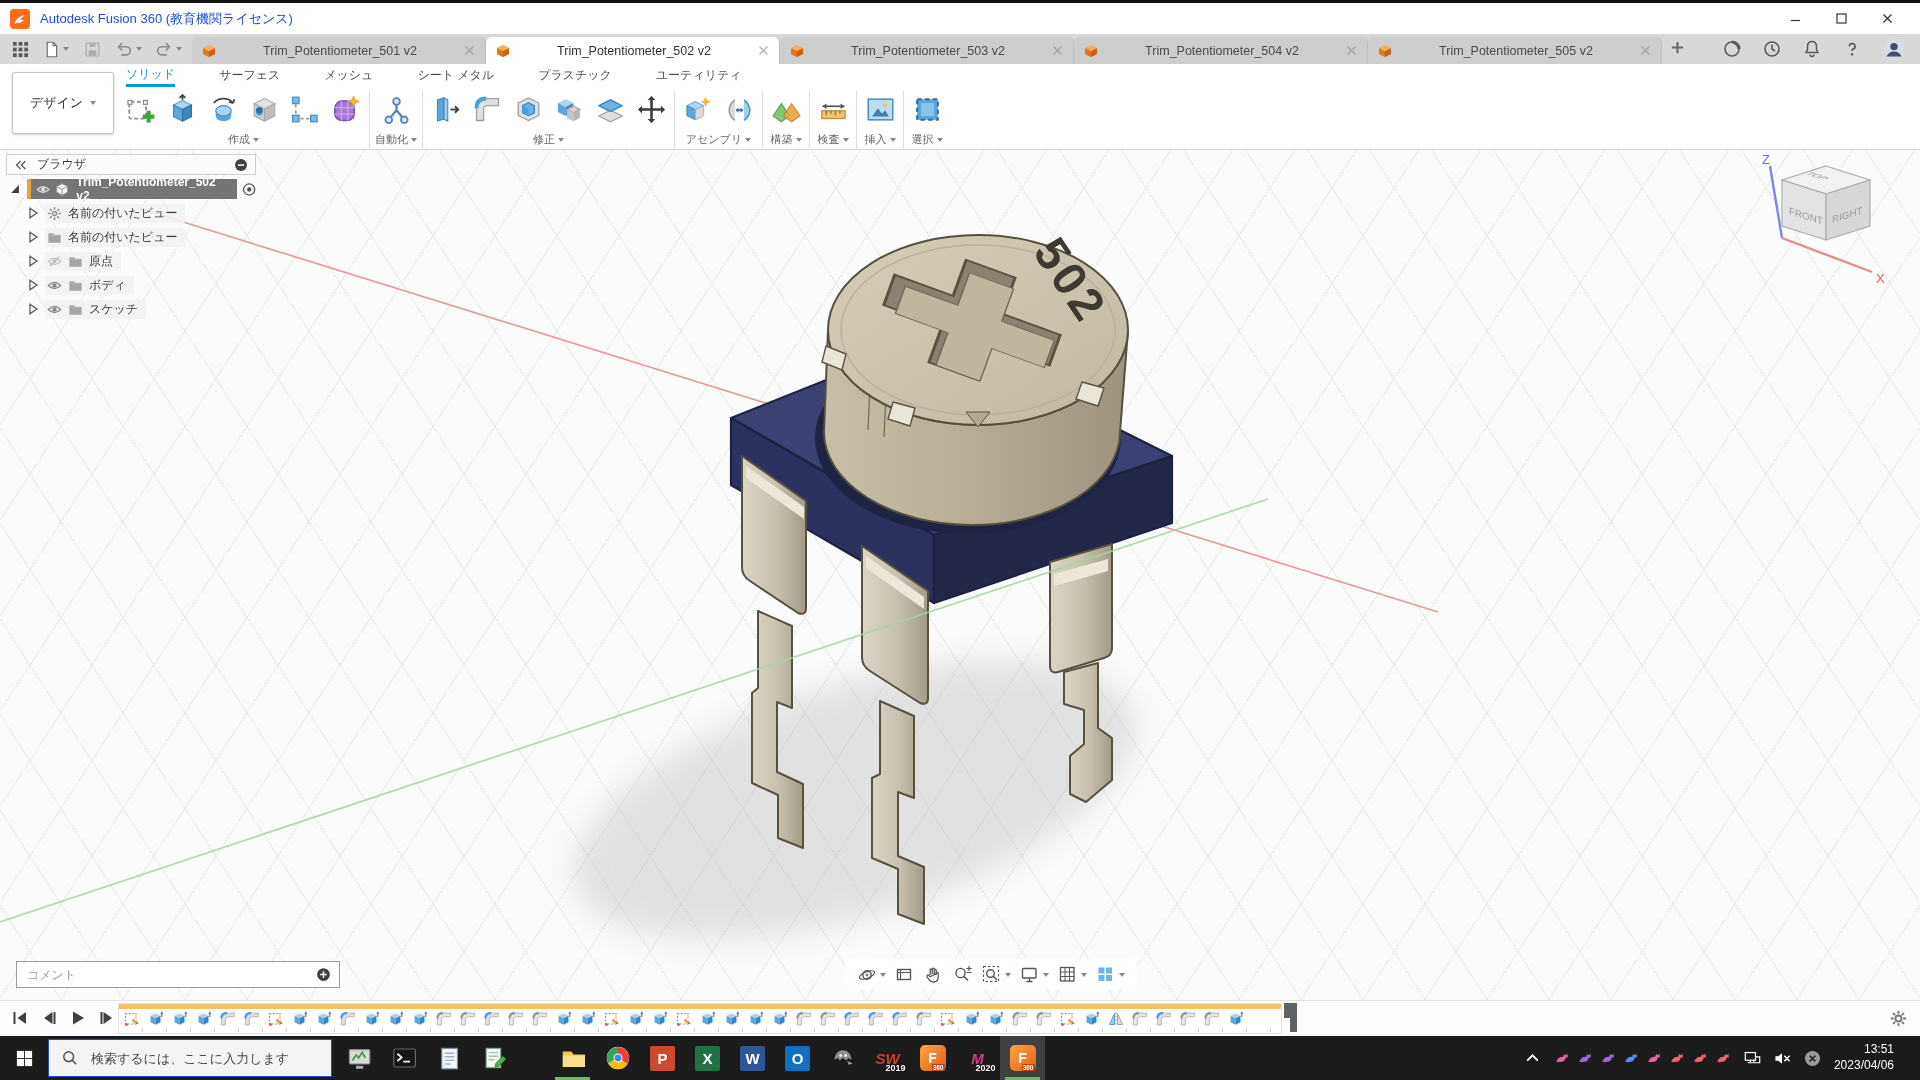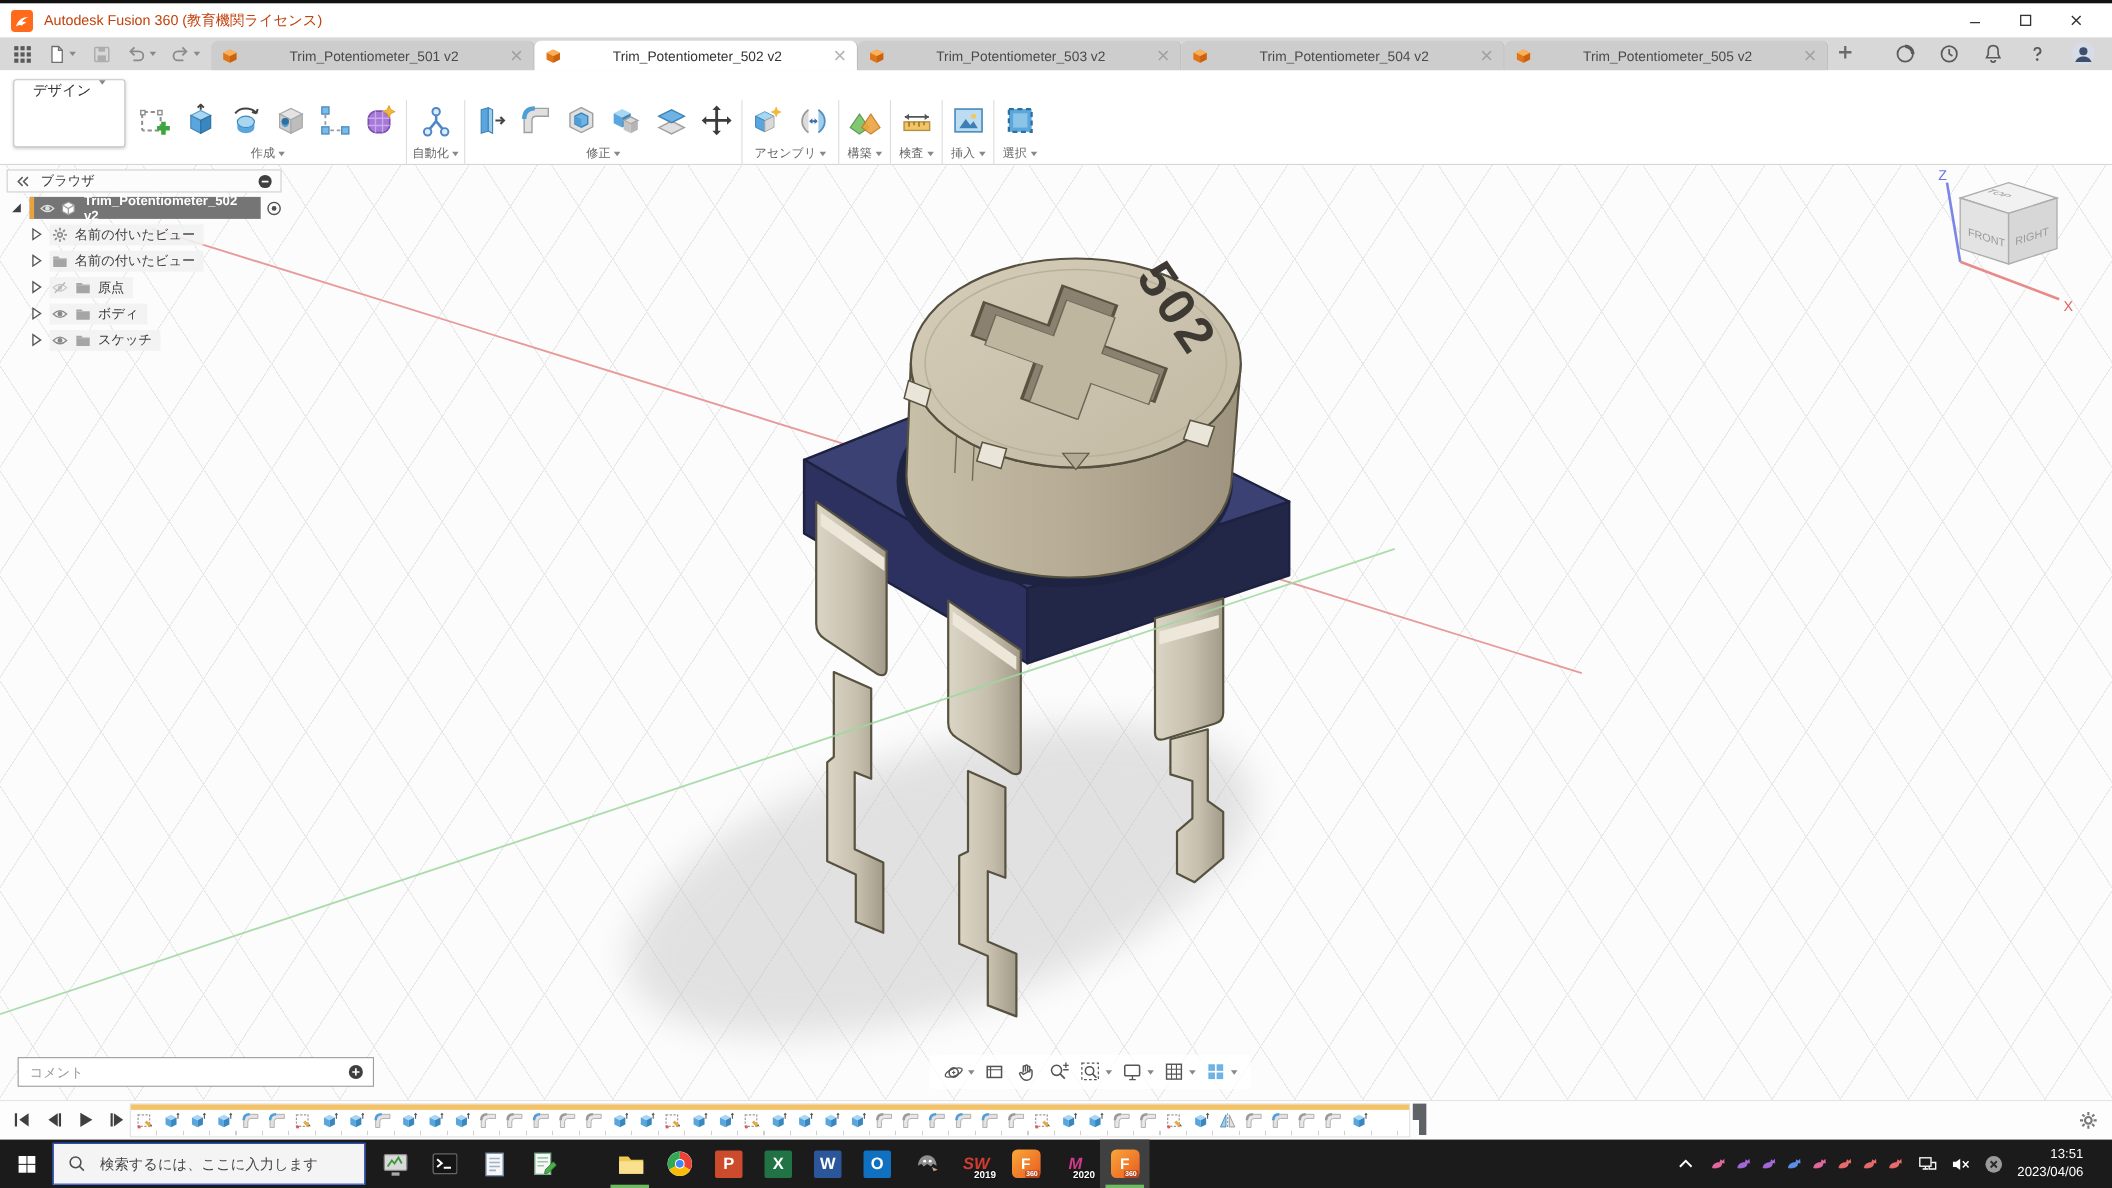--- a/index.html
+++ b/index.html
@@ -1,42 +1,42 @@
 <!DOCTYPE html>
 <html><head>
 <meta charset="utf-8">
 <style>
   html,body{margin:0;padding:0}
   body{width:1920px;height:1080px;overflow:hidden;font-family:"Liberation Sans","DejaVu Sans",sans-serif;background:#fff;position:relative}
   svg{display:block}
   
   #titlebar{position:absolute;top:0;left:0;right:0;height:34px;background:#fff;border-top:3px solid #111;display:flex;align-items:center;padding:0 10px;box-sizing:border-box}
   #titlebar .logo{width:20px;height:20px;margin-right:10px}
-  #titlebar .title{font-size:13px;color:#c2410c}
+  #titlebar .title{font-size:13px;color:#1d4ed8}
   #titlebar .wincontrols{margin-left:auto;display:flex}
   .winbtn{width:46px;height:30px;display:flex;align-items:center;justify-content:center}
   .winbtn svg{width:13px;height:13px}
   
   #tabrow{position:absolute;top:34px;left:0;right:0;height:30px;background:#d8d8d8;display:flex;}
   .qat{display:flex;align-items:center;height:30px;padding:0 10px;gap:13px}
   .qat .qicon{width:20px;height:20px;display:flex;align-items:center;justify-content:center}
   .qat svg{width:17px;height:17px}
   .qdrop{display:flex;align-items:center;gap:3px}
   #doc-tabs{display:flex;align-items:flex-end;height:30px}
   .doc-tab{width:294px;height:27px;background:#cdcdcd;border-right:1px solid #bdbdbd;border-radius:6px 6px 0 0;display:flex;align-items:center;padding:0 10px;box-sizing:border-box;font-size:12.5px;color:#4a4a4a}
   .doc-tab.active{background:#fff;color:#333}
   .doc-tab .cube{width:14px;height:14px;margin-right:8px;flex:none}
   .doc-tab .lbl{flex:1;text-align:center;white-space:nowrap;overflow:hidden}
   .doc-tab .x{width:11px;height:11px;margin-left:8px;flex:none;opacity:.65}
   .newtab{width:30px;height:27px;display:flex;align-items:center;justify-content:center;font-size:0}
   .tabicons{margin-left:auto;display:flex;align-items:center;gap:20px;padding-right:14px;height:30px}
   .tabicons svg{width:20px;height:20px}
   
   #ribbon{position:absolute;top:64px;left:0;right:0;height:86px;background:#fff;border-bottom:1px solid #d5d5d5;box-sizing:border-box}
-  .design-box{position:absolute;left:12px;top:8px;width:100px;height:60px;background:#fff;border:1px solid #c6c6c6;border-radius:3px;box-shadow:0 1px 3px rgba(0,0,0,.18);display:flex;align-items:flex-start;justify-content:center;gap:7px;font-size:13px;color:#333}
+  .design-box{position:absolute;left:12px;top:8px;width:100px;height:60px;background:#fff;border:1px solid #c6c6c6;border-radius:3px;box-shadow:0 1px 3px rgba(0,0,0,.18);display:flex;align-items:center;justify-content:center;gap:7px;font-size:13px;color:#333}
   #ribbon-tabs{position:absolute;left:126px;top:0;height:23px;display:flex;gap:44px;align-items:center;font-size:12px;color:#4a4a4a}
   .rtab{height:23px;display:flex;align-items:center;box-sizing:border-box}
   .rtab.active{color:#0a97d6;border-bottom:3px solid #0a97d6}
   #ribbon-groups{position:absolute;left:118px;top:25px;display:flex;align-items:flex-start}
   .rgroup{display:flex;flex-direction:column;align-items:center;padding:0 5px}
   .rgroup .icons{display:flex;gap:5px;height:40px;align-items:center}
   .ricon{width:36px;height:38px;display:flex;align-items:center;justify-content:center}
   .ricon svg{width:31px;height:31px}
   .glabel{margin-top:3px;font-size:11px;color:#666;display:flex;align-items:center;gap:3px}
   .caret{width:0;height:0;border-left:3.5px solid transparent;border-right:3.5px solid transparent;border-top:4px solid #888}
@@ -303,20 +303,28 @@
         </svg>
       </span>
   </div>
 </div>
 
 <div id="ribbon">
   <div class="design-box">
     <span>デザイン</span>
       <span class="caret"></span>
   </div>
+  <div id="ribbon-tabs">
+      <span class="rtab active">ソリッド</span>
+      <span class="rtab">サーフェス</span>
+      <span class="rtab">メッシュ</span>
+      <span class="rtab">シート メタル</span>
+      <span class="rtab">プラスチック</span>
+      <span class="rtab">ユーティリティ</span>
+    </div>
   <div id="ribbon-groups">
       <div class="rgroup">
         <div class="icons">
           <span class="ricon">
             <svg viewBox="0 0 24 24">
               <rect x="2.5" y="6" width="13" height="13" rx="1" fill="none" stroke="#8f8f8f" stroke-width="1.4" stroke-dasharray="3 2"></rect>
               <rect x="1.5" y="5" width="3" height="3" fill="#fff" stroke="#8f8f8f"></rect>
               <rect x="13.5" y="5" width="3" height="3" fill="#fff" stroke="#8f8f8f"></rect>
               <path d="M17.5 13v9M13 17.5h9" stroke="#3da53d" stroke-width="3.2"></path>
             </svg>

